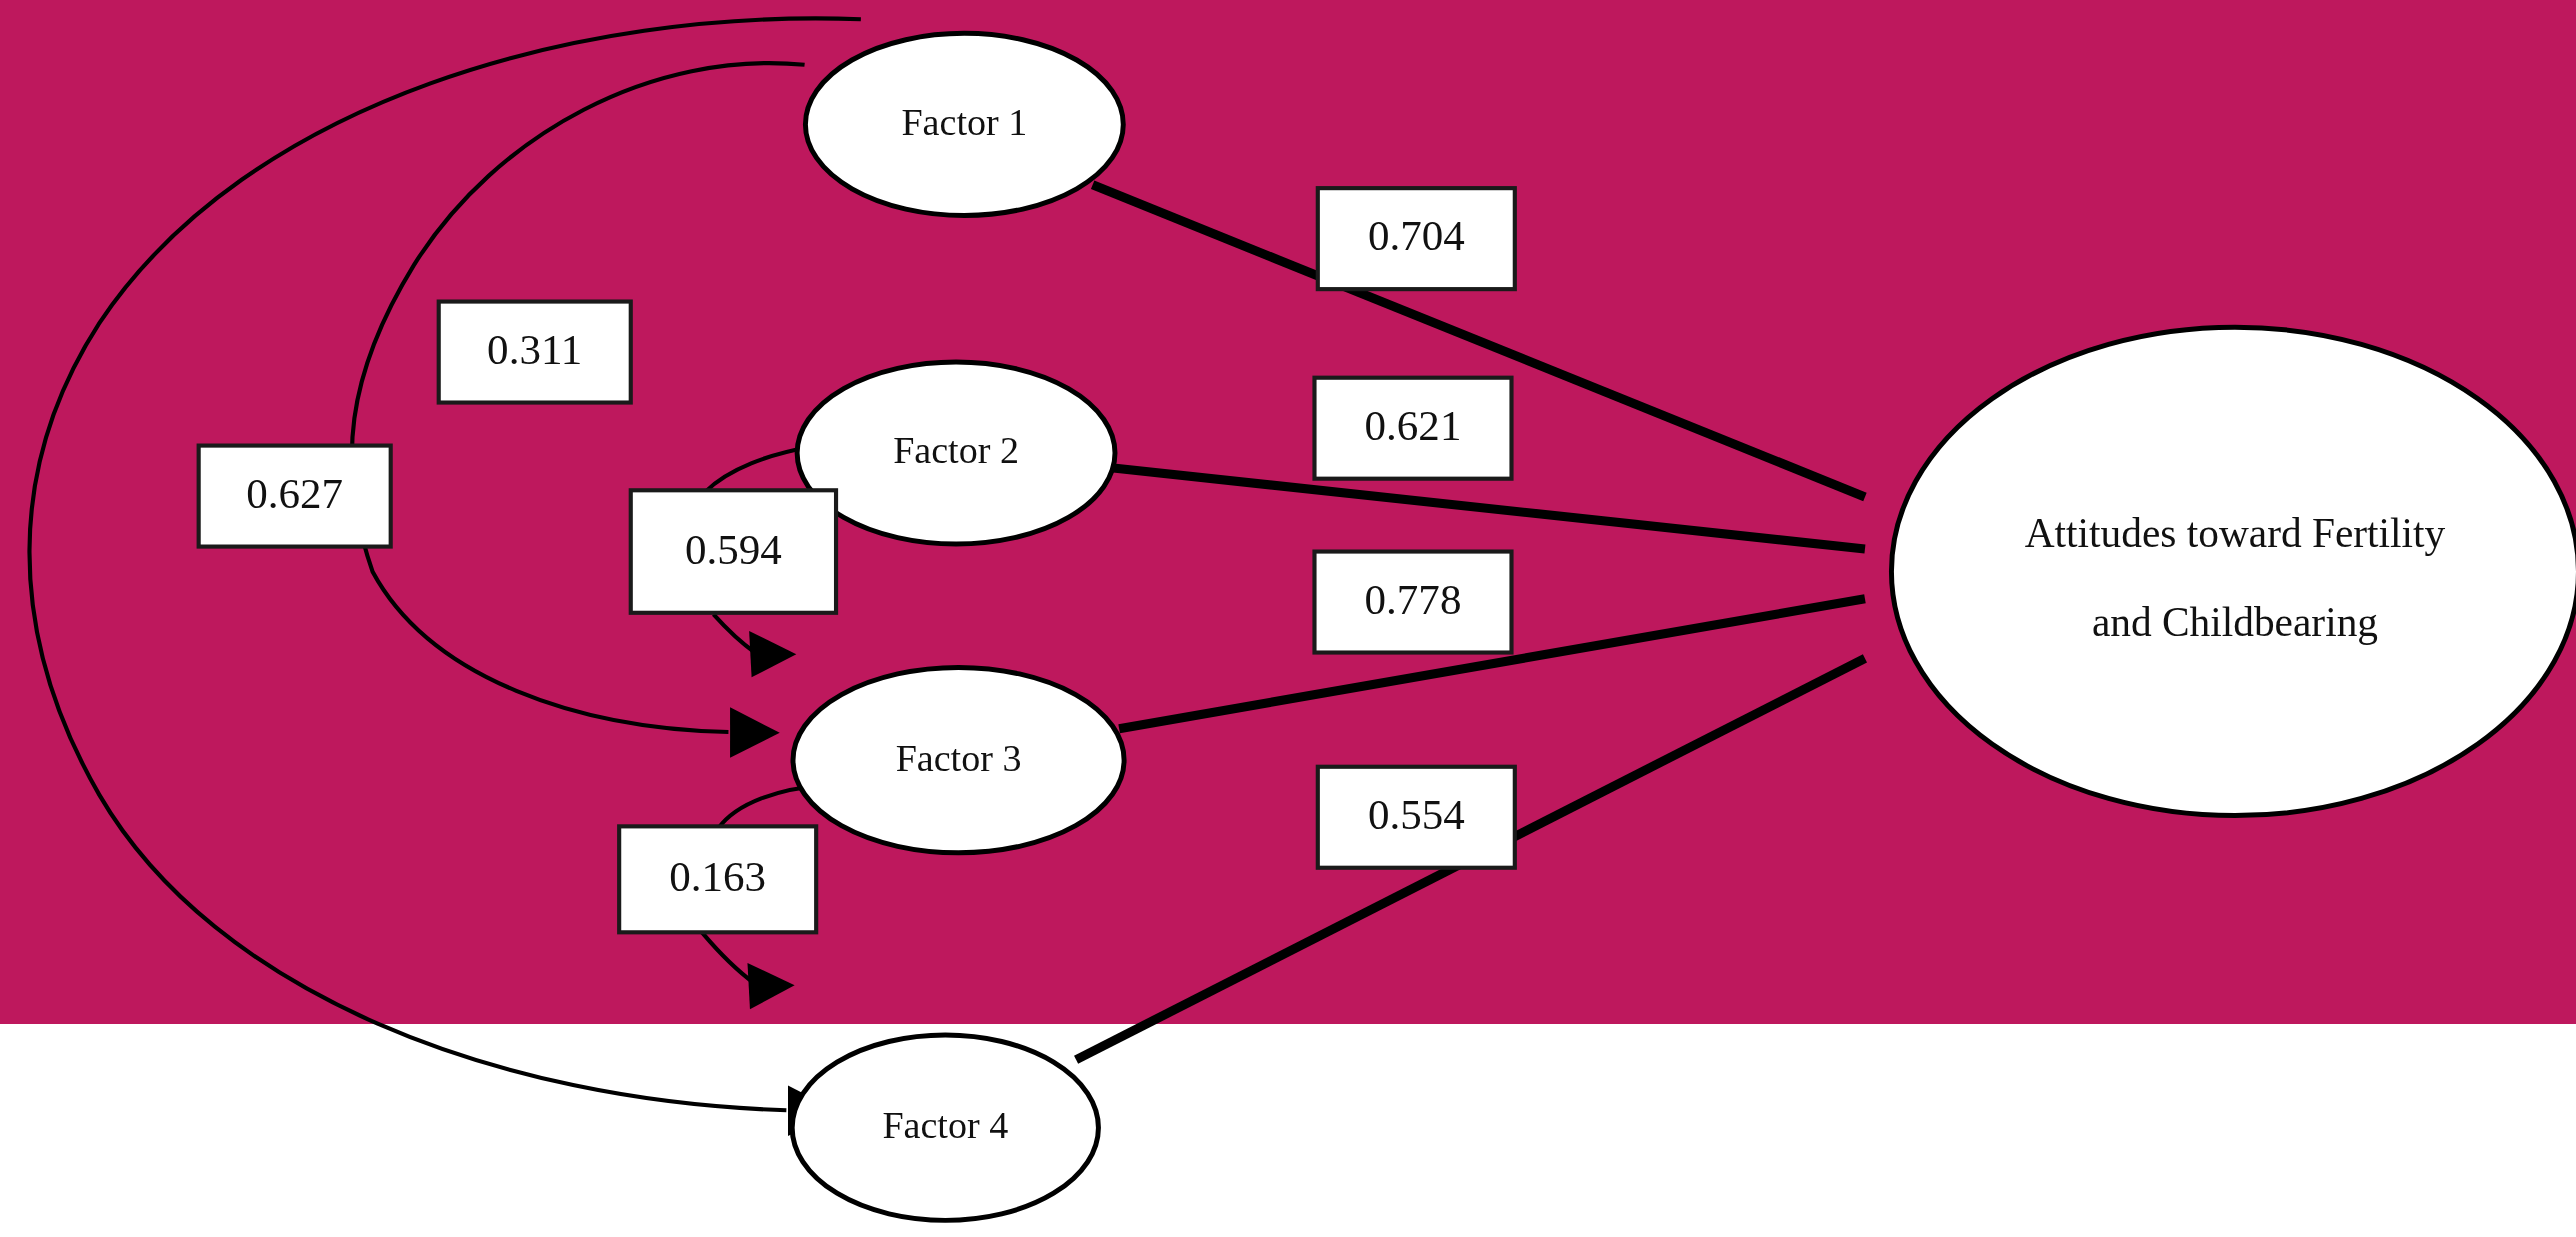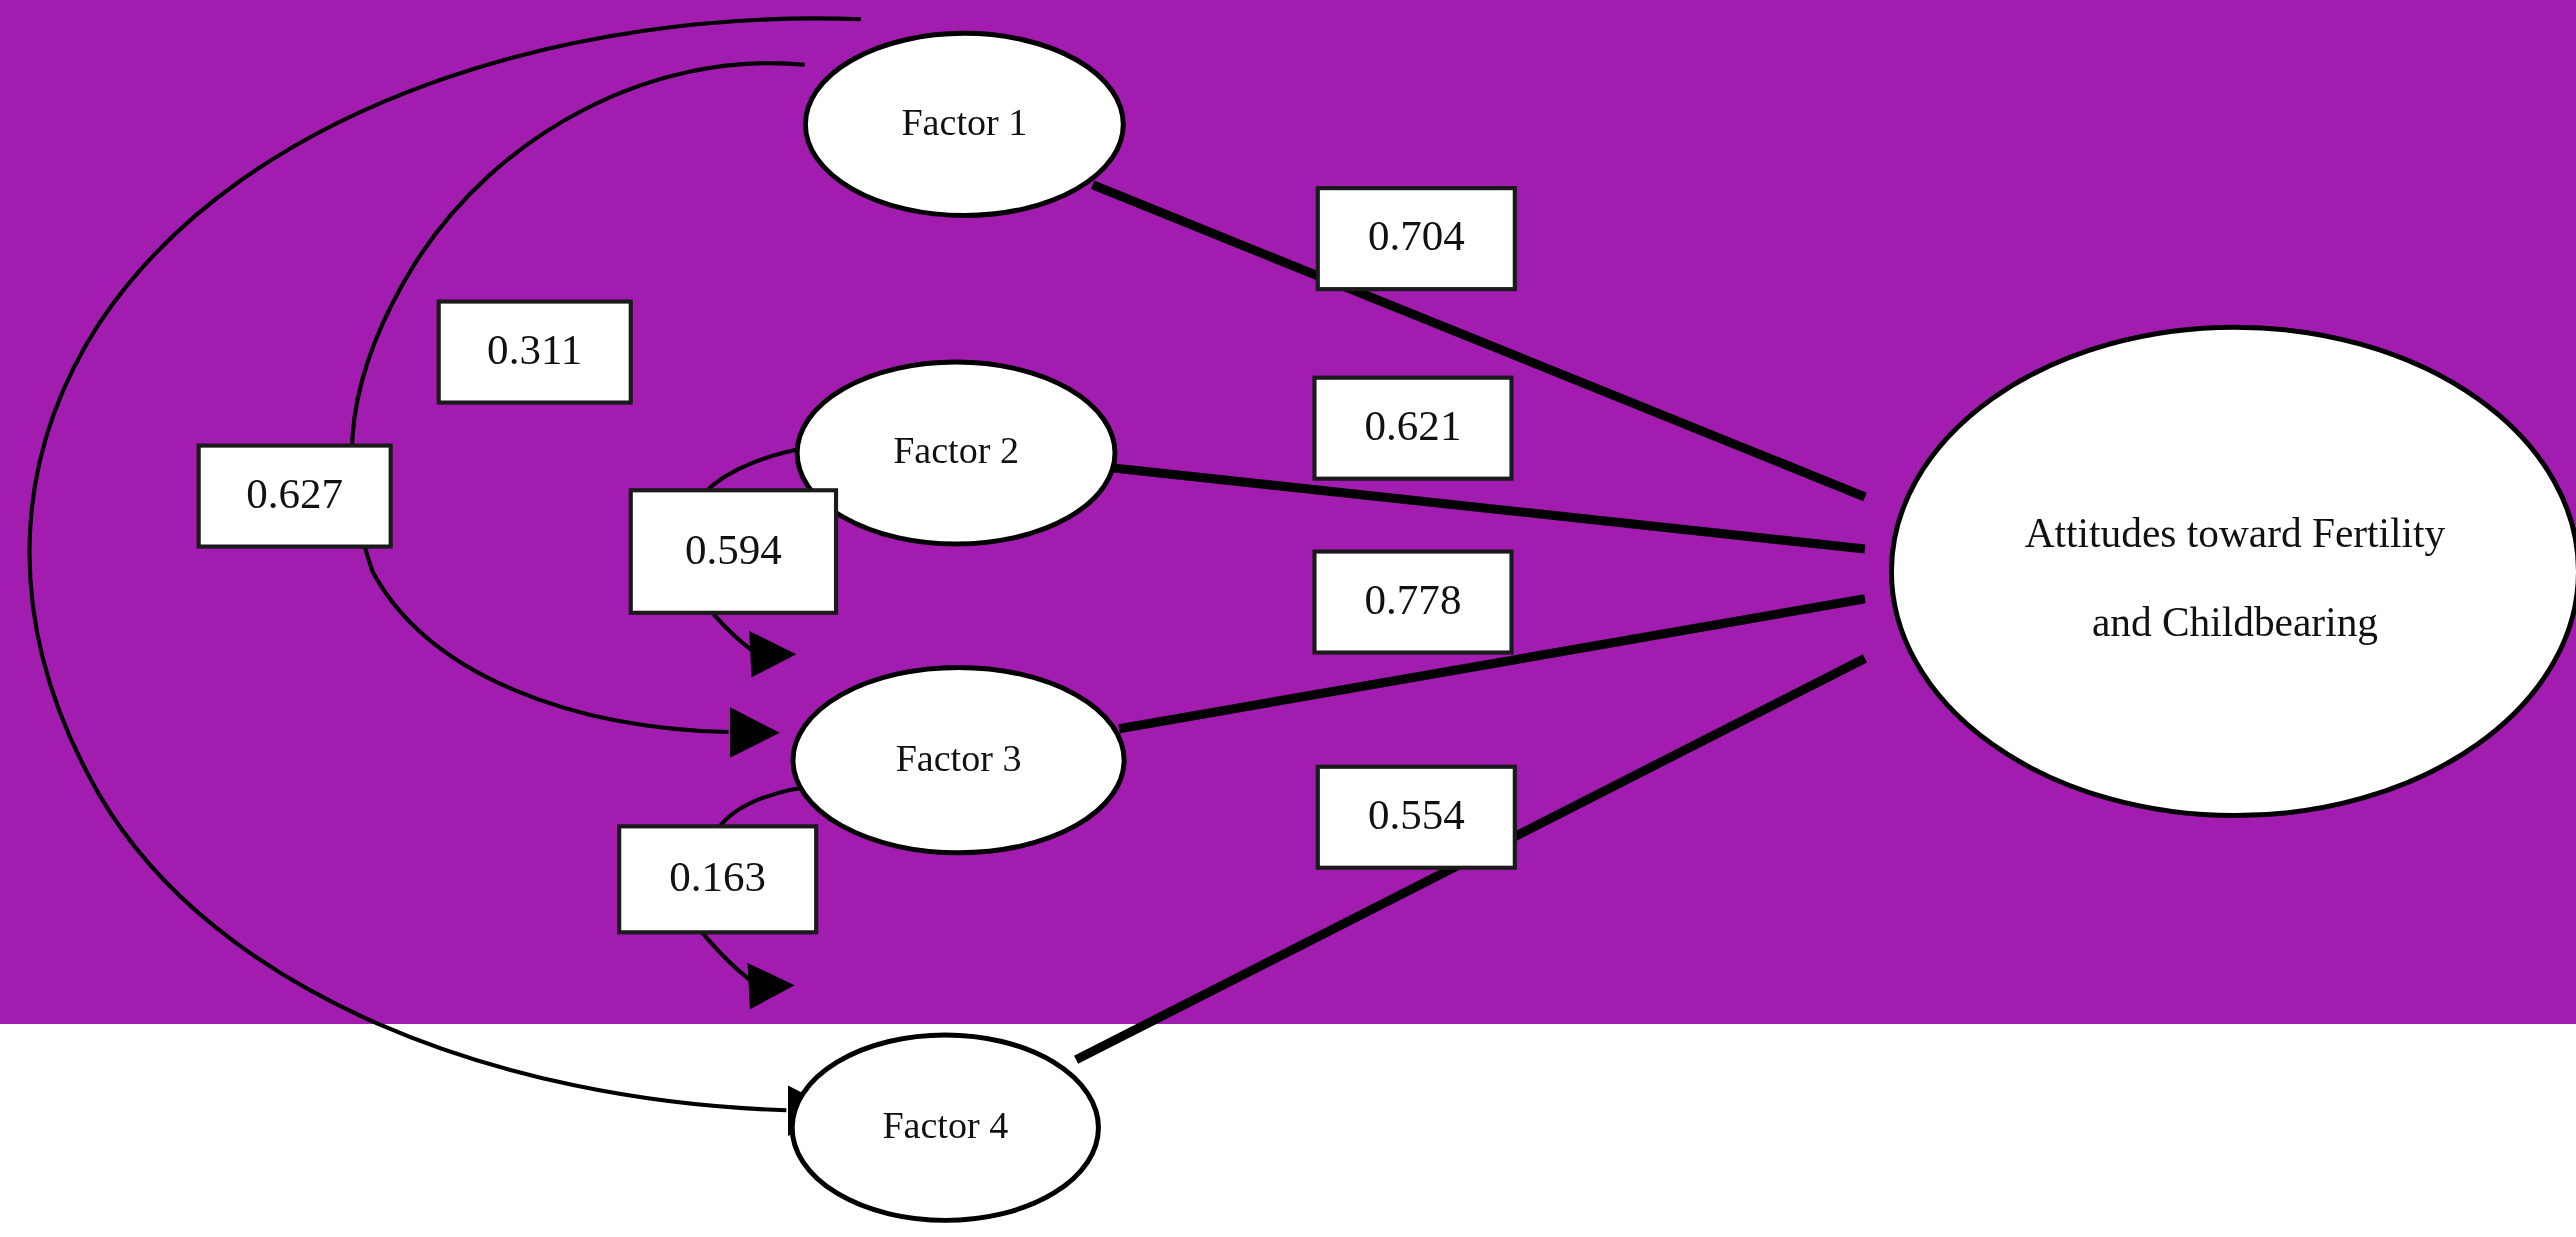--- a/index.html
+++ b/index.html
@@ -10,21 +10,21 @@
   body {
     width: 2576px;
     height: 1238px;
     font-family: "Liberation Serif", "DejaVu Serif", serif;
     overflow: hidden;
   }
   #diagram-root {
     position: relative;
     width: 2576px;
     height: 1024px;
-    background: #a21caf;
+    background: #be185d;
   }
   svg#sem-canvas {
     position: absolute;
     top: 0;
     left: 0;
     width: 2576px;
     height: 1238px;
     display: block;
   }
   .node-ellipse {

